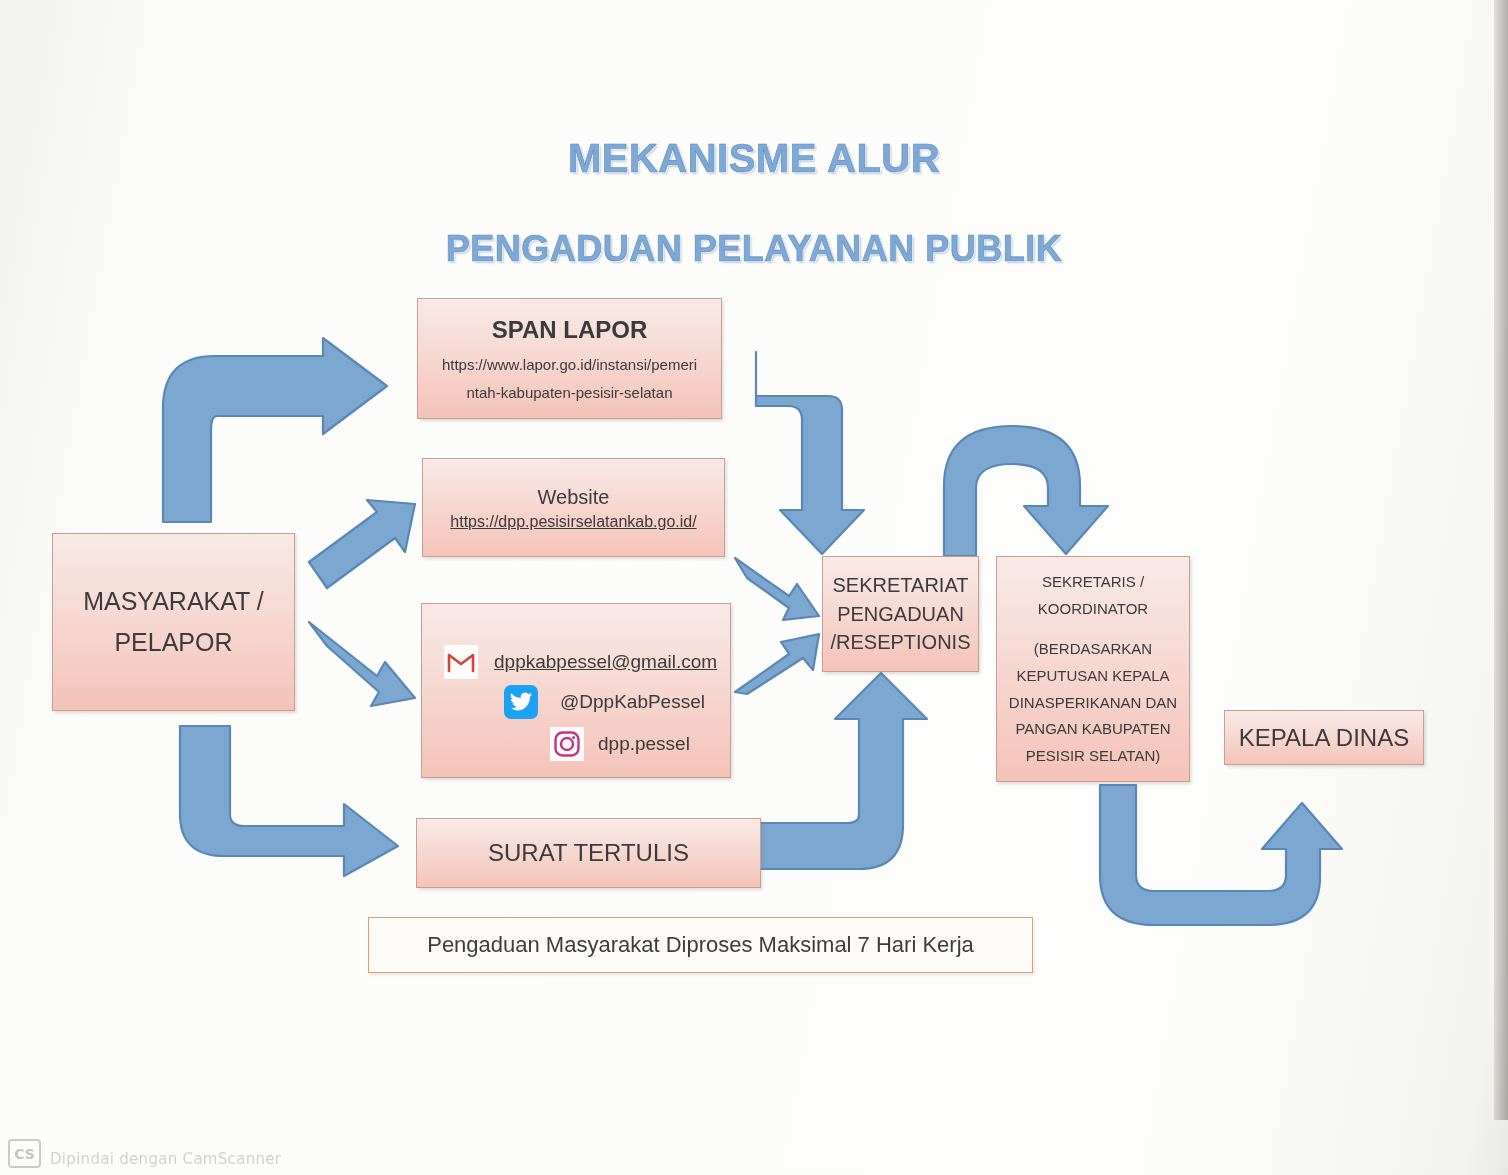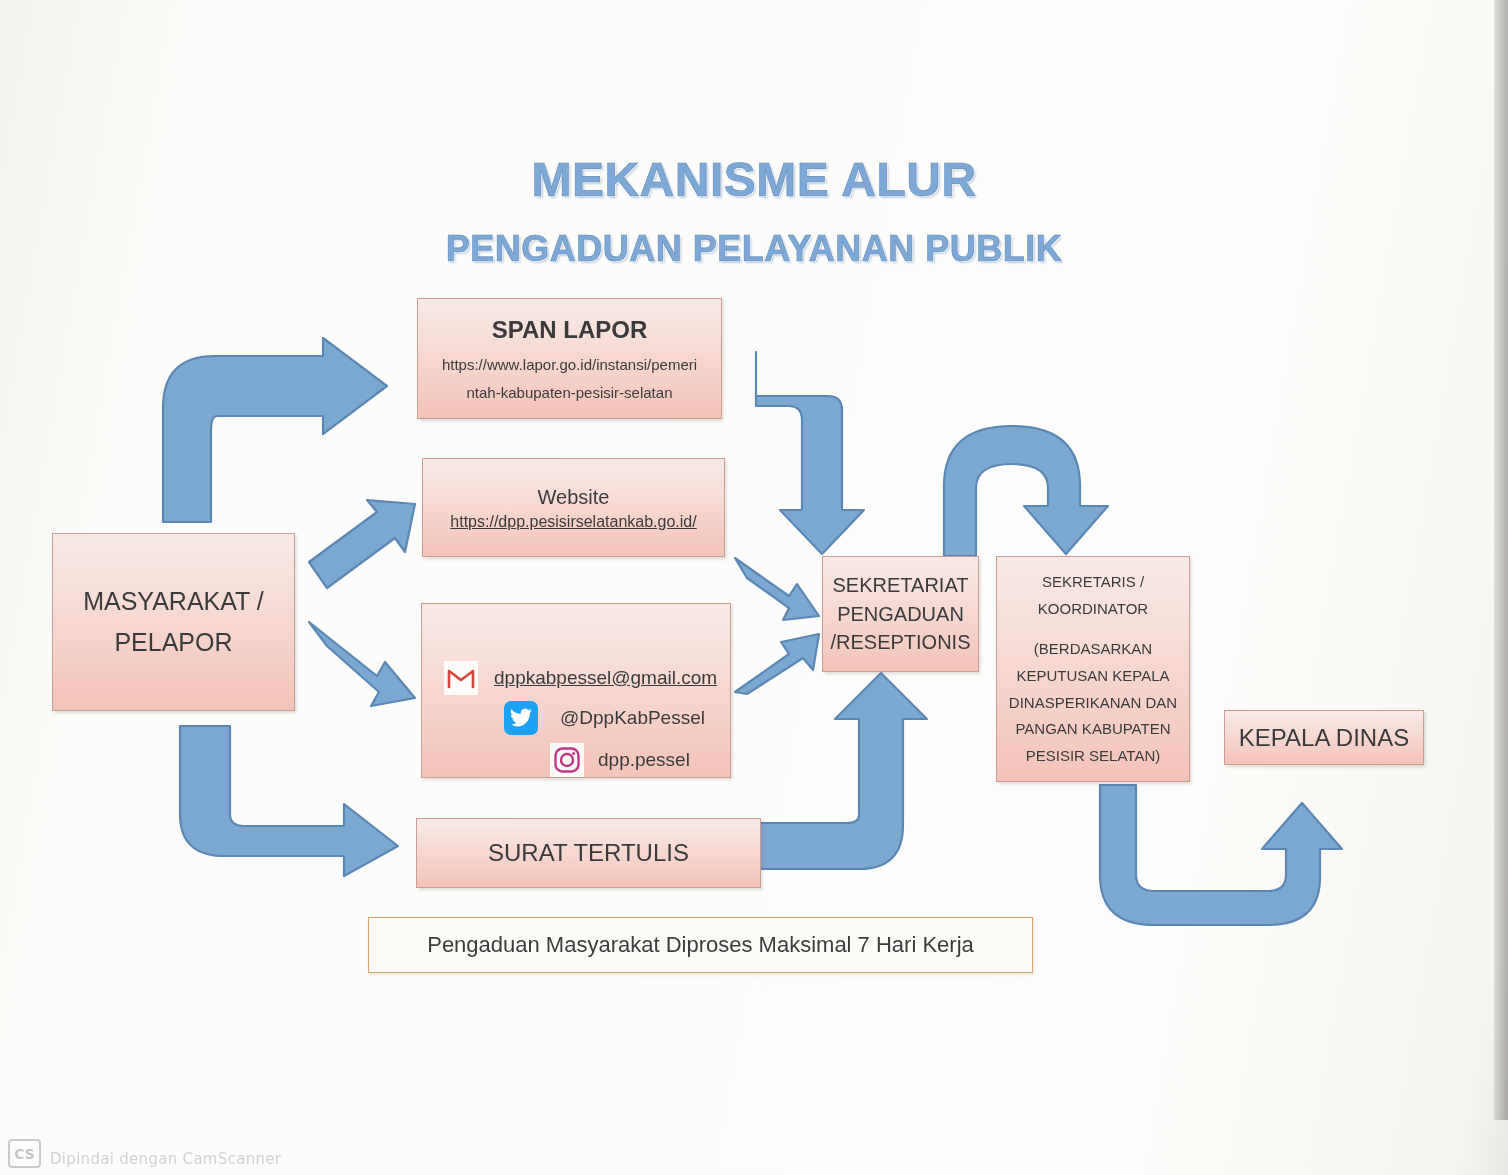--- a/index.html
+++ b/index.html
@@ -24,31 +24,31 @@
     border:1.4px solid #c99e95;
     box-shadow:1.5px 2px 3px rgba(120,100,95,.22);
     display:flex;flex-direction:column;align-items:center;justify-content:center;
     color:#3b3b3b;text-align:center;
   }
   .title{position:absolute;left:0;width:1508px;text-align:center;
     font-weight:bold;color:#7ea9d6;letter-spacing:.5px;
     text-shadow:1px 1px 0 rgba(255,255,255,.85), 2px 2px 2px rgba(120,150,185,.45);
     -webkit-text-stroke:.6px #5f8cc0;
   }
-  #title1{top:152px;font-size:48px;}
+  #title1{top:136px;font-size:40px;}
   #title2{top:228px;font-size:36px;}
 
   #n-masyarakat{left:52px;top:533px;width:243px;height:178px;font-size:25px;line-height:1.65;}
   #n-span{left:417px;top:298px;width:305px;height:121px;}
   #n-span .hd{font-size:24px;font-weight:bold;margin-top:6px;}
   #n-span .url{font-size:15px;line-height:1.85;margin-top:7px;padding:0 8px;}
   #n-website{left:422px;top:458px;width:303px;height:99px;}
   #n-website .hd{font-size:20px;margin-top:2px;}
   #n-website .url{font-size:16px;text-decoration:underline;margin-top:4px;}
-  #n-social{left:421px;top:603px;width:310px;height:175px;justify-content:flex-end;padding-top:24px;}
+  #n-social{left:421px;top:603px;width:310px;height:175px;justify-content:center;padding-top:24px;}
   #n-surat{left:416px;top:818px;width:345px;height:70px;font-size:24px;}
   #n-sek{left:822px;top:556px;width:157px;height:116px;font-size:20px;line-height:1.42;}
   #n-koord{left:996px;top:556px;width:194px;height:226px;font-size:15px;line-height:1.78;padding:12px 6px 0;justify-content:flex-start;}
   #n-koord .gap{height:14px;}
   #n-kepala{left:1224px;top:710px;width:200px;height:55px;font-size:24px;}
 
   #n-note{position:absolute;left:368px;top:917px;width:665px;height:56px;box-sizing:border-box;
     background:#fcfbf8;border:1.6px solid #d6a46a;display:flex;align-items:center;justify-content:center;
     font-size:22px;color:#3d3d3d;box-shadow:1px 2px 3px rgba(150,130,110,.18);}
 

